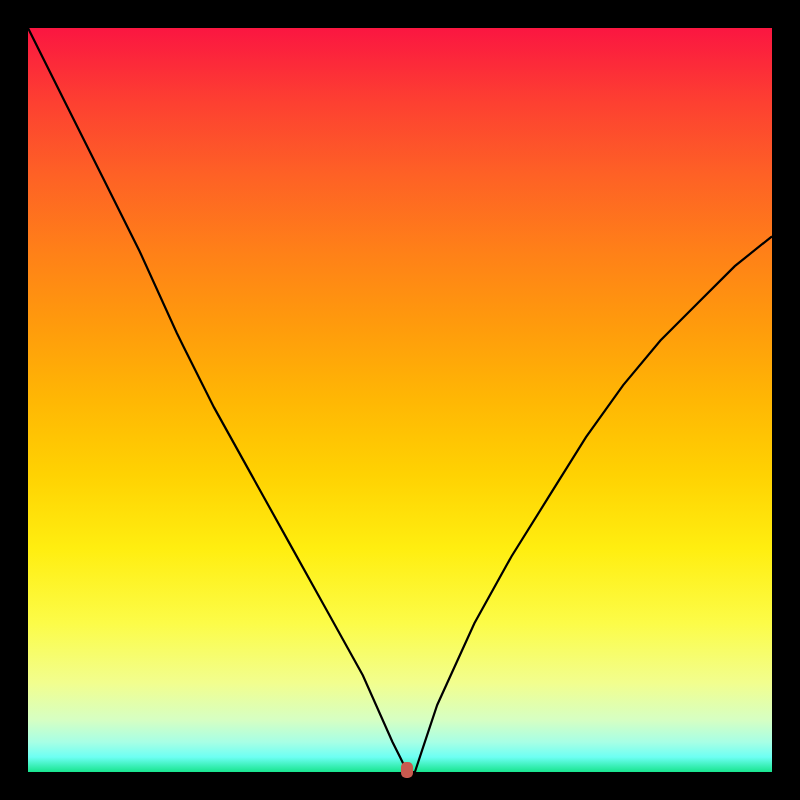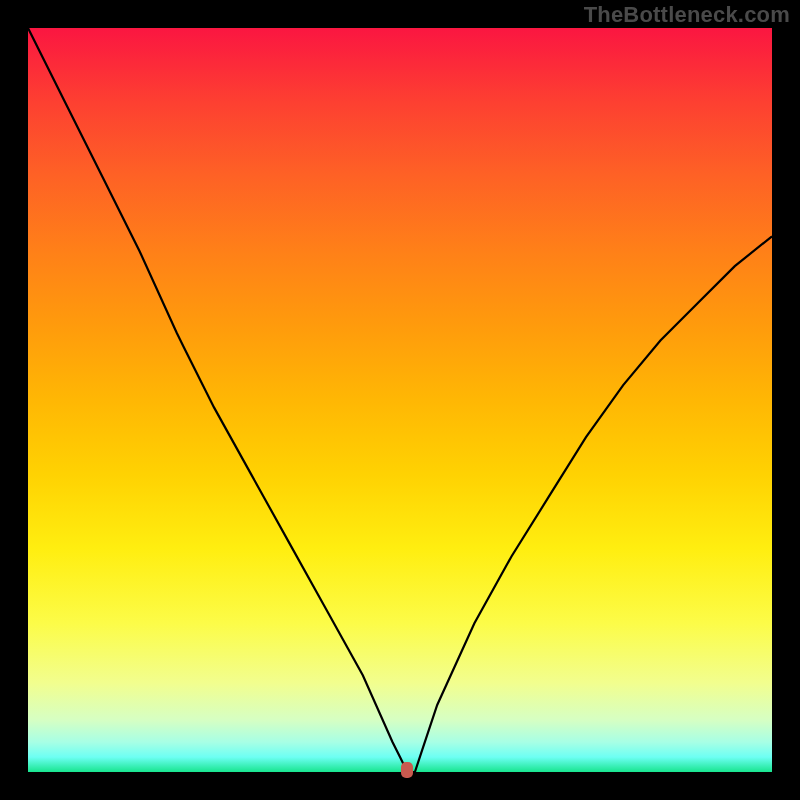--- a/index.html
+++ b/index.html
@@ -60,21 +60,20 @@
     width: 12px;
     height: 16px;
     border-radius: 5px;
     background: #c85a4f;
   }
 </style>
 </head>
 <body>
 
 <div class="frame">
-  <div class="watermark">TheBottleneck.com</div>
 
   <div class="plot-area"></div>
 
   <svg id="curve-svg" width="800" height="800">
     <path id="curve-path" d="M28.0 28.0 L65.2 102.4 L102.4 176.8 L139.6 251.2 L176.8 333.0 L184.2 347.9 L214.0 407.4 L251.2 474.4 L288.4 541.4 L325.6 608.3 L362.8 675.3 L392.6 742.2 L400.0 757.1 L407.4 772.0 L411.2 772.0 L414.9 772.0 L422.3 749.7 L437.2 705.0 L474.4 623.2 L511.6 556.2 L548.8 496.7 L586.0 437.2 L623.2 385.1 L660.4 340.5 L697.6 303.3 L734.8 266.1 L772.0 236.3 " stroke="#000" stroke-width="2.2" fill="none"></path>
   </svg>
 
   <div id="marker" class="marker" style="left: 401.44px; top: 762px; background: rgb(200, 90, 79);"></div>
 </div>
 

